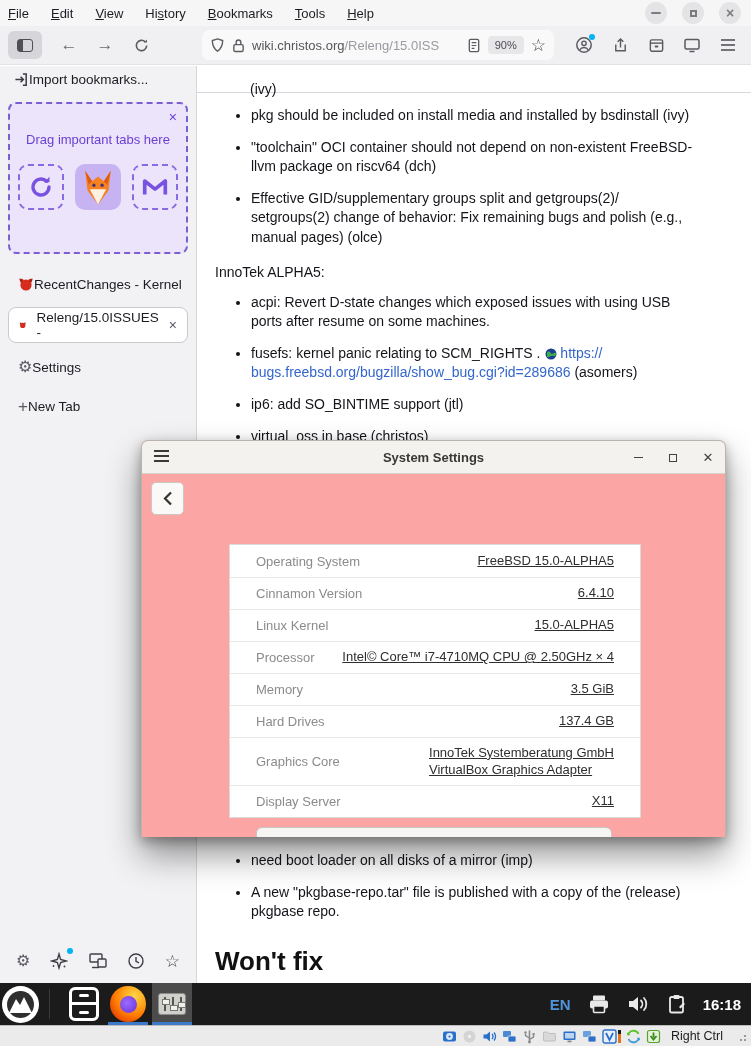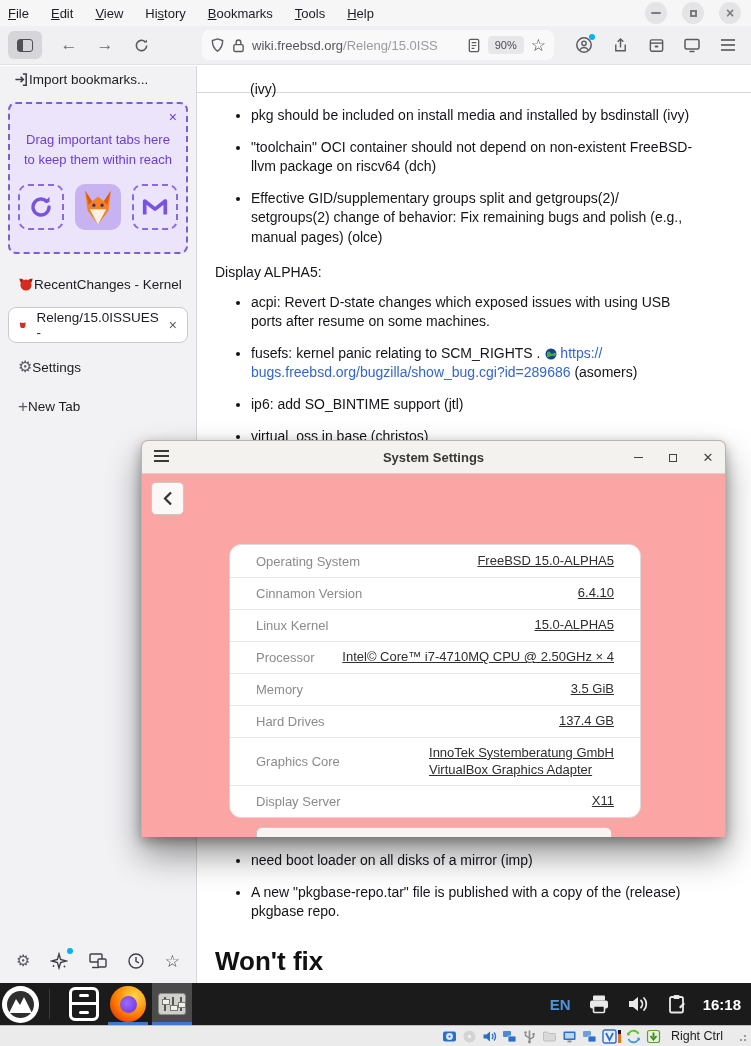--- a/index.html
+++ b/index.html
@@ -87,21 +87,21 @@
   .ss-title{font-size:13px;font-weight:bold;color:#3a3834;}
   .burger{position:absolute;left:12px;top:9px;display:flex;flex-direction:column;gap:3px;}
   .burger i{display:block;width:15px;height:2px;background:#3c3a36;}
   .ss-btns{position:absolute;right:10px;top:0;height:33px;display:flex;align-items:center;gap:21px;}
   .ssb{width:14px;height:14px;display:flex;align-items:center;justify-content:center;color:#46433e;font-size:13px;}
   .ssb .bar{width:9px;height:1.8px;background:#46433e;}
   .ssb .sq{width:8px;height:8px;border:1.6px solid #46433e;}
   .backbtn{position:absolute;left:9px;top:41px;width:33px;height:33px;background:#faf9f8;
            border:1px solid #ccc8c1;border-radius:5px;display:flex;align-items:center;justify-content:center;}
   .ss-table{position:absolute;left:87px;top:103px;width:412px;background:#fff;
-            border:1px solid #dbdbd9;border-radius:12px;}
+            border:1px solid #dbdbd9;border-radius:1px;}
   .ss-row{display:flex;align-items:center;min-height:32px;padding:0 26px;font-size:13px;}
   .ss-row + .ss-row{border-top:1px solid #e7e7e5;}
   .ss-row .lbl{color:#8b8b8b;}
   .ss-row .val{margin-left:auto;color:#2e2e2e;text-align:left;white-space:pre-line;line-height:1.3;text-decoration:underline;}
   .ss-row.tall{min-height:48px;}
   .ss-footbtn{position:absolute;left:114px;top:386px;width:356px;height:34px;background:#f6f5f3;
               border:1px solid #c9c5bf;border-radius:6px;font-size:13px;color:#3a3834;
               display:flex;align-items:flex-start;justify-content:center;padding-top:8px;}
 
   
@@ -183,21 +183,21 @@
         </svg>
     </div>
     <div class="urlbar">
       <svg class="ico" width="15" height="16" viewBox="0 0 16 16">
           <path d="M8 1.5l5.5 1.7c0 5.3-1.8 8.9-5.5 11.3C4.3 12.1 2.5 8.5 2.5 3.2z" fill="none" stroke="#5a5a60" stroke-width="1.5"></path>
         </svg>
       <svg class="ico" width="13" height="15" viewBox="0 0 14 16">
           <rect x="2" y="7" width="10" height="7.5" rx="1.5" fill="none" stroke="#5a5a60" stroke-width="1.5"></rect>
           <path d="M4.5 7V4.5a2.5 2.5 0 0 1 5 0V7" fill="none" stroke="#5a5a60" stroke-width="1.5"></path>
         </svg>
-      <span class="urltext"><span class="dom">wiki.freebsd.org</span><span class="path">/Releng/15.0ISS</span></span>
+      <span class="urltext"><span class="dom">wiki.christos.org</span><span class="path">/Releng/15.0ISS</span></span>
       <svg class="ico" width="14" height="15" viewBox="0 0 14 16">
           <rect x="2" y="1.5" width="10" height="13" rx="1.5" fill="none" stroke="#5a5a60" stroke-width="1.4"></rect>
           <path d="M4.5 5h5M4.5 8h5M4.5 11h3" stroke="#5a5a60" stroke-width="1.3"></path>
         </svg>
       <span class="zoomchip">90%</span>
       <span class="star-glyph">☆</span>
     </div>
     <div class="nav-right">
       <div class="tbtn acct">
         <svg class="ico" width="18" height="18" viewBox="0 0 18 18">
@@ -242,21 +242,20 @@
             <path d="M9.5 2h3.5v12H9.5" fill="none" stroke="#3c3c42" stroke-width="1.6"></path>
             <path d="M1.5 8h8M7 5l3 3-3 3" fill="none" stroke="#3c3c42" stroke-width="1.6"></path>
           </svg>
         <span>Import bookmarks...</span>
       </div>
 
       <div class="promo">
         <span class="promo-close">×</span>
         <div class="promo-text">
           <div>Drag important tabs here</div>
-          <div>to keep them within reach</div>
         </div>
         <div class="tiles">
           <div class="tile">
             <svg class="ico" width="26" height="26" viewBox="0 0 26 26">
                 <path d="M21 13a8 8 0 1 1-2.4-5.7" fill="none" stroke="#7a52e0" stroke-width="3.4" stroke-linecap="round"></path>
                 <path d="M21.5 2.8v5.4h-5.4z" fill="#7a52e0"></path>
               </svg>
           </div>
           <div class="tile solid">
             <svg class="ico" width="38" height="42" viewBox="0 0 32 36">
@@ -339,21 +338,21 @@
 
       <ul>
         <li>pkg should be included on install media and installed by bsdinstall (ivy)</li>
         <li>"toolchain" OCI container should not depend on non-existent FreeBSD-
 llvm package on riscv64 (dch)</li>
         <li>Effective GID/supplementary groups split and getgroups(2)/
 setgroups(2) change of behavior: Fix remaining bugs and polish (e.g.,
 manual pages) (olce)</li>
       </ul>
 
-      <p class="para">Display ALPHA5:</p>
+      <p class="para">InnoTek ALPHA5:</p>
 
       <ul>
         <li>acpi: Revert D-state changes which exposed issues with using USB
 ports after resume on some machines.</li>
         <li><span>fusefs: kernel panic relating to SCM_RIGHTS . </span><span class="globe"><svg class="ico" width="12" height="12" viewBox="0 0 12 12">
                 <circle cx="6" cy="6" r="5.5" fill="#1b3e8f"></circle>
                 <path d="M2 4c1.5-1 3-.5 3.5.8S7.5 6 8.5 5.2 11 4.5 11 6c0 1.8-1.5 2.5-2.5 2S6 7.5 5 8.5 2.5 9.5 2 8" fill="#3fae49"></path>
               </svg></span><a class="link" href="#">https://
 bugs.freebsd.org/bugzilla/show_bug.cgi?id=289686</a><span> (asomers)</span></li>
         <li>ip6: add SO_BINTIME support (jtl)</li>

